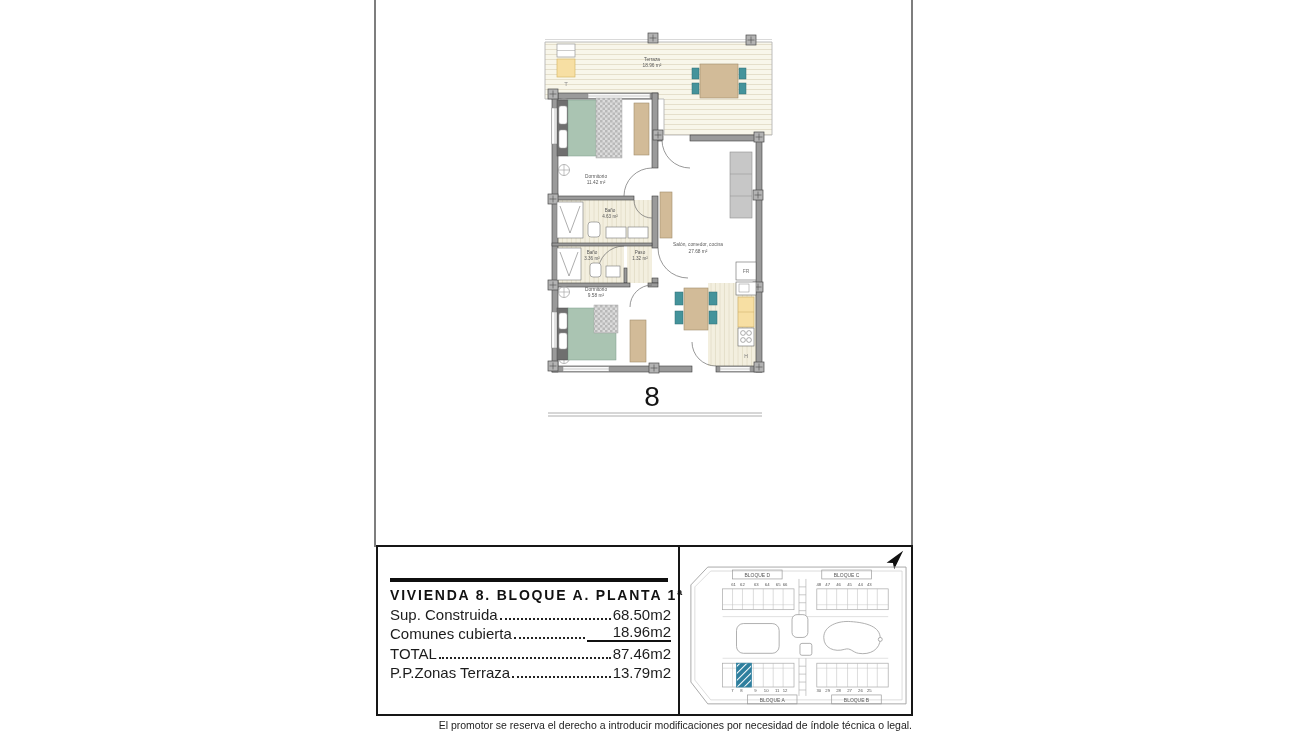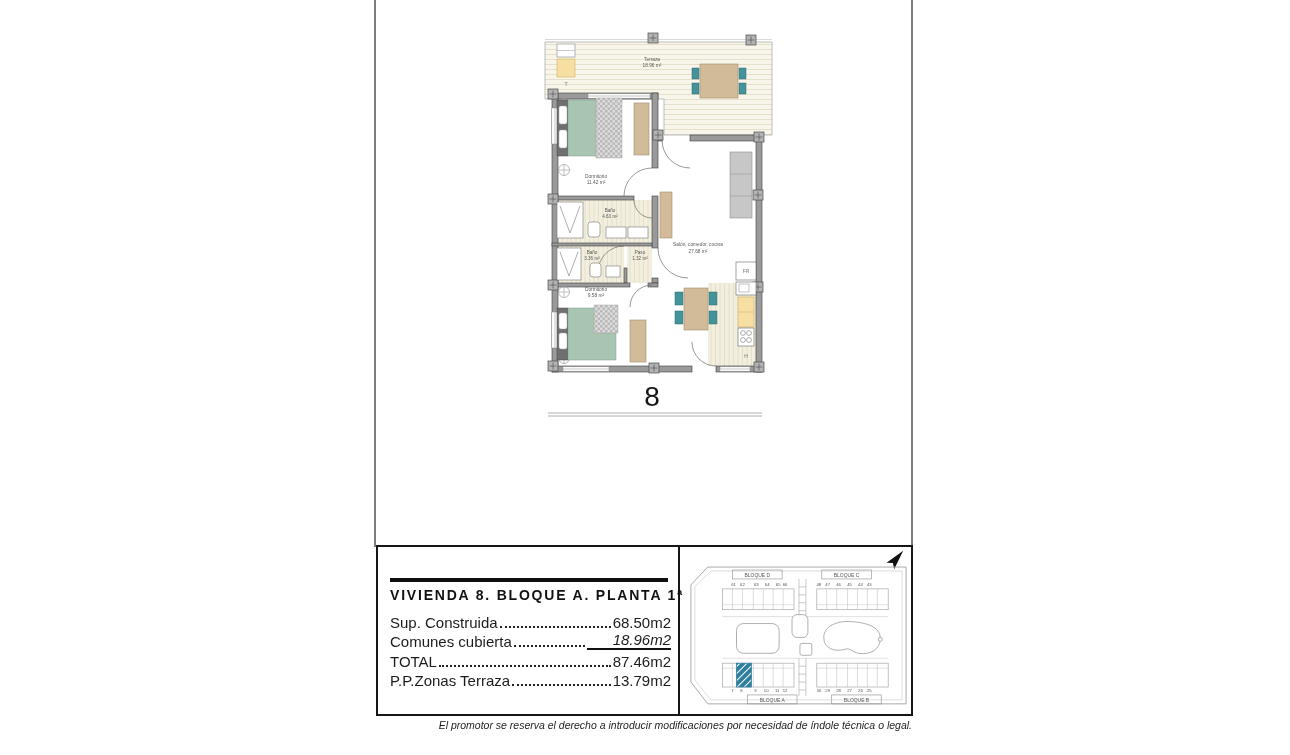--- a/index.html
+++ b/index.html
@@ -12,30 +12,30 @@
   #plan-svg{position:absolute;left:500px;top:20px;}
   
   #bottom-box{position:absolute;left:376px;top:545px;width:537px;height:171px;
               border:2px solid #161616;box-sizing:border-box;display:flex;}
   #info-panel{position:relative;width:302px;border-right:2px solid #161616;box-sizing:border-box;}
   #site-panel{position:relative;flex:1;}
   .spec{position:absolute;left:12px;top:0;width:281px;}
   .spec-rule{margin-top:31px;width:278px;height:4px;background:#0f0f0f;}
   .spec-title{margin-top:5px;font-size:14px;font-weight:bold;letter-spacing:1.8px;
               color:#111;white-space:nowrap;}
-  .spec-rows{margin-top:8px;}
+  .spec-rows{margin-top:0;}
   .spec-row{display:flex;align-items:flex-end;height:19.5px;font-size:15px;color:#1c1c1c;}
   .spec-row .lbl{white-space:nowrap;}
   .spec-row .leader{flex:1;border-bottom:2.2px dotted #222;margin:0 2px 3px 2px;min-width:10px;}
   .spec-row .val{white-space:nowrap;text-align:right;}
-  .spec-row.row-underline .val{border-bottom:2.4px solid #111;padding-left:26px;font-style:italic;}
+  .spec-row.row-underline .val{border-bottom:2.4px solid #111;padding-left:26px;}
   #site-svg{position:absolute;left:0;top:0;}
   
   #disclaimer{position:absolute;right:378px;top:719px;width:640px;text-align:right;
-              font-style:italic;font-size:10.5px;line-height:13.5px;color:#1d1d1d;}
+              font-size:10.5px;line-height:13.5px;color:#1d1d1d;}
   .plan-label{fill:#5a5a5a;}
 </style>
 </head>
 <body>
 
 <div id="page">
 
   <div class="vline" id="vline-left"></div>
   <div class="vline" id="vline-right"></div>
 

